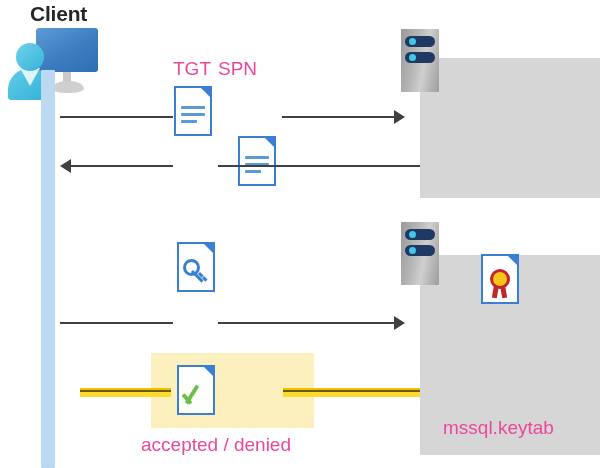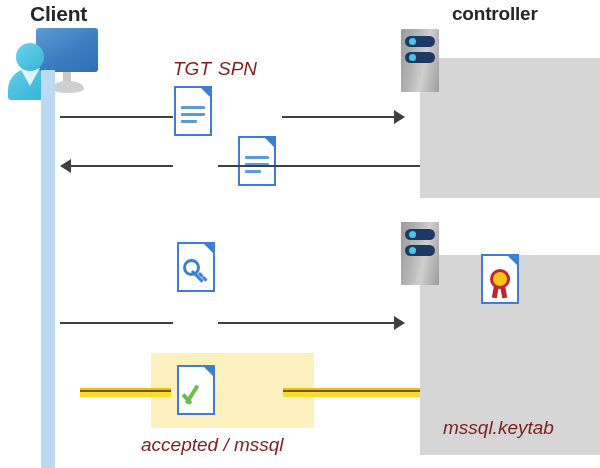--- a/index.html
+++ b/index.html
@@ -5,21 +5,21 @@
   html,body{margin:0;padding:0;background:#ffffff;}
   body{width:600px;height:468px;overflow:hidden;
        font-family:"Liberation Sans","DejaVu Sans",sans-serif;}
   #stage{position:relative;width:600px;height:397px;background:#fff;}
 
   
   .abs{position:absolute;}
 
   
   .ttl{font-weight:bold;color:#262626;line-height:1.12;letter-spacing:-.2px;}
-  .lbl{color:#7f1d1d;font-style:italic;}
+  .lbl{color:#ec4899;}
 
   
   .panel{background:#d6d6d6;}
 
   
   .tower{
     background:linear-gradient(100deg,#9a9a9a 0%,#b4b4b4 35%,#cfcfcf 60%,#9d9d9d 100%);
     border-radius:1px;
     display:flex;flex-direction:column;align-items:center;
     justify-content:flex-start;padding-top:7px;gap:5px;
@@ -105,21 +105,20 @@
         <i></i>
       </div>
     <div class="bay">
         <i></i>
       </div>
   </div>
 
   <div class="abs ttl" style="left:30px;top:2px;font-size:21px;">Client</div>
 
   <div class="abs ttl" style="left:452px;top:3px;font-size:19px;">
-    <div>controller</div>
   </div>
 
 
   <div class="abs" style="left:4px;top:28px;width:96px;height:72px;">
     <div class="mon" style="left:32px;top:0px;width:62px;height:44px;"></div>
     <div class="neck" style="left:59px;top:44px;width:8px;height:12px;"></div>
     <div class="foot" style="left:48px;top:53px;width:32px;height:12px;"></div>
     <div class="body" style="left:4px;top:40px;width:44px;height:32px;"></div>
     <div class="collar" style="left:16px;top:40px;"></div>
     <div class="head" style="left:12px;top:15px;width:28px;height:28px;"></div>
@@ -188,15 +187,15 @@
   <div class="abs yline" style="left:80px;top:388px;width:91px;"></div>
   <div class="abs yline" style="left:283px;top:388px;width:137px;"></div>
 
   <div class="abs doc chk" style="left:177px;top:365px;width:38px;height:50px;">
     <div class="page"></div>
     <div class="fold" style="border-top:13px solid #3b7fd4;border-left:13px solid transparent;"></div>
     <b style="left:8px;top:28px;width:4px;height:12px;transform:rotate(-40deg);"></b>
     <b style="left:13px;top:19px;width:4px;height:21px;transform:rotate(32deg);"></b>
   </div>
 
-  <div class="abs lbl" style="left:141px;top:434px;font-size:19px;">accepted / mssql</div>
+  <div class="abs lbl" style="left:141px;top:434px;font-size:19px;">accepted / denied</div>
 
 </div>
 
 </body></html>

